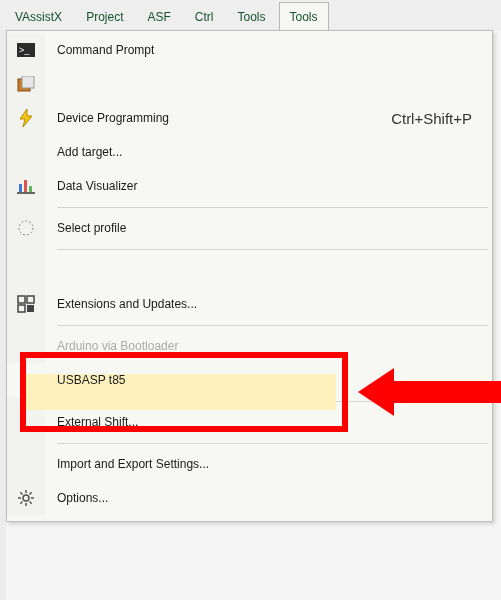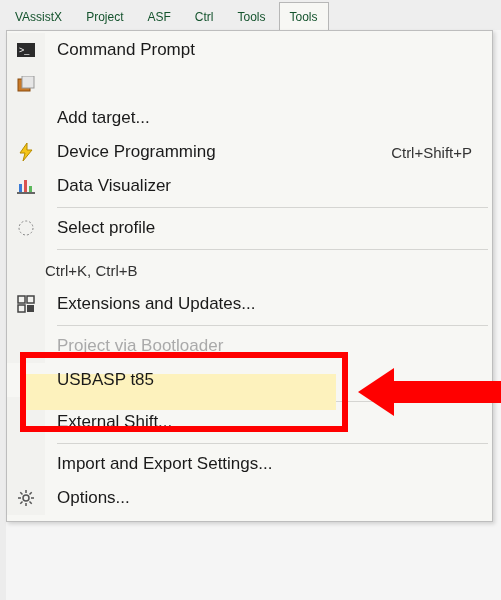--- a/index.html
+++ b/index.html
@@ -69,21 +69,21 @@
   min-width: 38px;
   height: 100%;
   display: flex;
   align-items: center;
   justify-content: center;
   background: #f2f2ef;
 }
 .menu-text-col {
   flex: 1;
   padding-left: 12px;
-  font-size: 17px;
+  font-size: 12px;
   color: #1a1a1a;
   white-space: nowrap;
   overflow: hidden;
 }
 .menu-shortcut-col {
   padding-right: 8px;
   font-size: 15px;
   color: #333;
   white-space: nowrap;
 }
@@ -173,33 +173,33 @@
       <div class="menu-icon-col">
         <svg width="18" height="16" viewBox="0 0 18 16">
             <rect x="1" y="3" width="12" height="12" fill="#c97a28" stroke="#8a4d10"></rect>
             <rect x="5" y="0" width="12" height="12" fill="#e6e6e6" stroke="#999"></rect>
           </svg>
       </div>
       <div class="menu-shortcut-col"></div>
     </div>
 
     <div class="menu-item">
-      <div class="menu-icon-col"></div>
-      <div class="menu-text-col">Add target...</div>
-      <div class="menu-shortcut-col"></div>
-    </div>
-
-    <div class="menu-item">
       <div class="menu-icon-col">
         <svg width="16" height="18" viewBox="0 0 16 18">
             <polygon points="9,0 2,10 7,10 5,18 14,7 9,7" fill="#f5c518" stroke="#b58a00"></polygon>
           </svg>
       </div>
       <div class="menu-text-col">Device Programming</div>
       <div class="menu-shortcut-col">Ctrl+Shift+P</div>
+    </div>
+
+    <div class="menu-item">
+      <div class="menu-icon-col"></div>
+      <div class="menu-text-col">Add target...</div>
+      <div class="menu-shortcut-col"></div>
     </div>
 
     <div class="menu-item">
       <div class="menu-icon-col">
         <svg width="18" height="16" viewBox="0 0 18 16">
             <rect x="0" y="14" width="18" height="2" fill="#666"></rect>
             <rect x="2" y="6" width="3" height="8" fill="#3a7bd5"></rect>
             <rect x="7" y="2" width="3" height="12" fill="#d9534f"></rect>
             <rect x="12" y="8" width="3" height="6" fill="#5cb85c"></rect>
           </svg>
@@ -223,21 +223,20 @@
       <div class="menu-shortcut-col"></div>
     </div>
 
     <div class="menu-sep">
         <div class="menu-icon-col"></div>
         <div class="line"></div>
       </div>
 
     <div class="menu-item">
       <div class="menu-icon-col"></div>
-      <div class="menu-shortcut-col">Ctrl+K, Ctrl+B</div>
     </div>
 
     <div class="menu-item">
       <div class="menu-icon-col">
         <svg width="18" height="18" viewBox="0 0 18 18">
             <rect x="1" y="1" width="7" height="7" fill="none" stroke="#444" stroke-width="1.5"></rect>
             <rect x="10" y="1" width="7" height="7" fill="none" stroke="#444" stroke-width="1.5"></rect>
             <rect x="1" y="10" width="7" height="7" fill="none" stroke="#444" stroke-width="1.5"></rect>
             <rect x="10" y="10" width="7" height="7" fill="#444"></rect>
           </svg>
@@ -246,21 +245,21 @@
       <div class="menu-shortcut-col"></div>
     </div>
 
     <div class="menu-sep">
         <div class="menu-icon-col"></div>
         <div class="line"></div>
       </div>
 
     <div class="menu-item" style="position:relative;z-index:0;">
       <div class="menu-icon-col"></div>
-      <div class="menu-text-col hidden-item" style="text-decoration:line-through; text-decoration-color:transparent;">Project via Bootloader</div>
+      <div class="menu-text-col hidden-item" style="text-decoration:line-through; text-decoration-color:transparent;">Arduino via Bootloader</div>
       <div class="menu-shortcut-col"></div>
     </div>
 
     <div class="menu-item" style="position:relative;z-index:2;">
       <div class="menu-icon-col" style="background:transparent;"></div>
       <div class="menu-text-col">USBASP t85</div>
       <div class="menu-shortcut-col"></div>
     </div>
 
     <div class="menu-sep">

